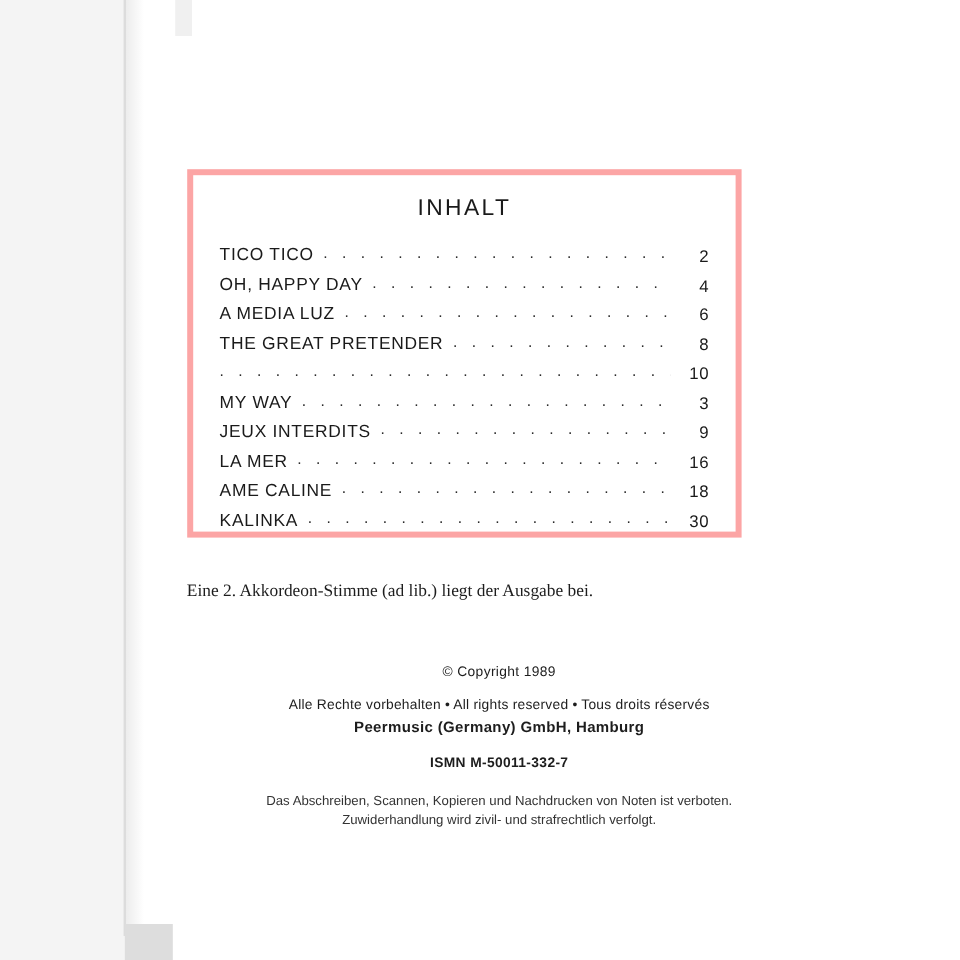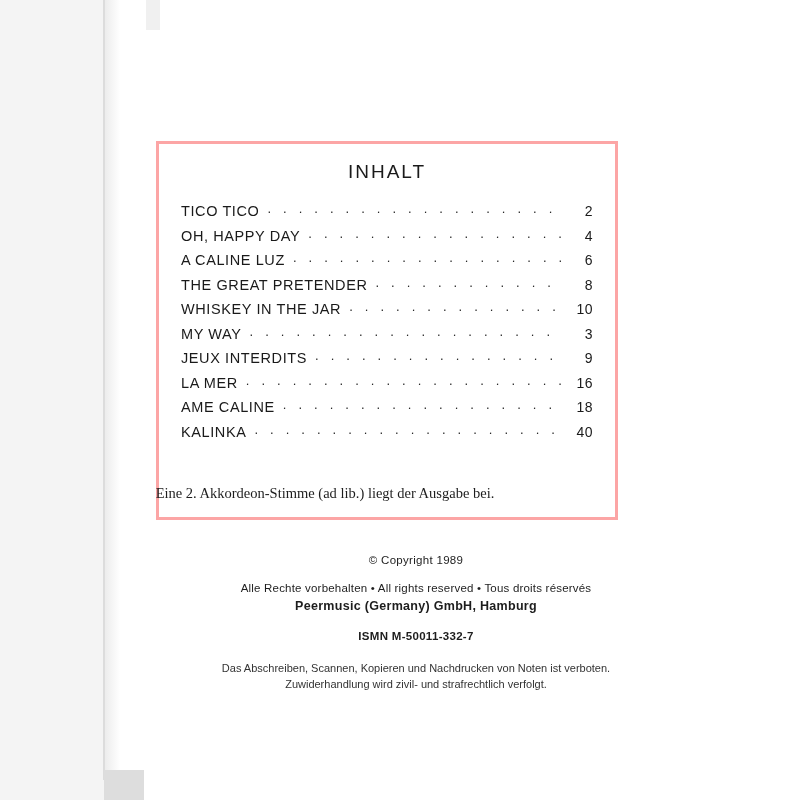--- a/index.html
+++ b/index.html
@@ -65,22 +65,22 @@
     height: 30px;
     background: #f0f0f0;
   }
 
   
   #toc-box {
     position: absolute;
     left: 156px;
     top: 141px;
     width: 462px;
-    height: 379px;
-    border: 3px solid #fca5a5;
+    height: 307px;
+    border: 5px solid #fca5a5;
     background: #ffffff;
     box-sizing: border-box;
   }
   #toc-heading {
     text-align: center;
     font-size: 19px;
     letter-spacing: 2px;
     color: #1a1a1a;
     margin-top: 17px;
     font-family: "Liberation Sans", sans-serif;
@@ -183,31 +183,30 @@
         <span class="toc-title">TICO  TICO</span>
         <span class="toc-leader">. . . . . . . . . . . . . . . . . . . . . . . . . . . . . . . . . . . . . . . . . . . . . . . . . . . . . . . .</span>
         <span class="toc-page">2</span>
       </div>
       <div class="toc-row">
         <span class="toc-title">OH, HAPPY DAY</span>
         <span class="toc-leader">. . . . . . . . . . . . . . . . . . . . . . . . . . . . . . . . . . . . . . . . . . . . . . . . . . . . . . . .</span>
         <span class="toc-page">4</span>
       </div>
       <div class="toc-row">
-        <span class="toc-title">A CALINE LUZ</span>
+        <span class="toc-title">A MEDIA LUZ</span>
         <span class="toc-leader">. . . . . . . . . . . . . . . . . . . . . . . . . . . . . . . . . . . . . . . . . . . . . . . . . . . . . . . .</span>
         <span class="toc-page">6</span>
       </div>
       <div class="toc-row">
         <span class="toc-title">THE GREAT PRETENDER</span>
         <span class="toc-leader">. . . . . . . . . . . . . . . . . . . . . . . . . . . . . . . . . . . . . . . . . . . . . . . . . . . . . . . .</span>
         <span class="toc-page">8</span>
       </div>
       <div class="toc-row">
-        <span class="toc-title">WHISKEY IN THE JAR</span>
         <span class="toc-leader">. . . . . . . . . . . . . . . . . . . . . . . . . . . . . . . . . . . . . . . . . . . . . . . . . . . . . . . .</span>
         <span class="toc-page">10</span>
       </div>
       <div class="toc-row">
         <span class="toc-title">MY WAY</span>
         <span class="toc-leader">. . . . . . . . . . . . . . . . . . . . . . . . . . . . . . . . . . . . . . . . . . . . . . . . . . . . . . . .</span>
         <span class="toc-page">3</span>
       </div>
       <div class="toc-row">
         <span class="toc-title">JEUX INTERDITS</span>
@@ -220,21 +219,21 @@
         <span class="toc-page">16</span>
       </div>
       <div class="toc-row">
         <span class="toc-title">AME CALINE</span>
         <span class="toc-leader">. . . . . . . . . . . . . . . . . . . . . . . . . . . . . . . . . . . . . . . . . . . . . . . . . . . . . . . .</span>
         <span class="toc-page">18</span>
       </div>
       <div class="toc-row">
         <span class="toc-title">KALINKA</span>
         <span class="toc-leader">. . . . . . . . . . . . . . . . . . . . . . . . . . . . . . . . . . . . . . . . . . . . . . . . . . . . . . . .</span>
-        <span class="toc-page">40</span>
+        <span class="toc-page">30</span>
       </div>
     </div>
 </div>
 
 <div id="note-line">Eine 2. Akkordeon-Stimme (ad lib.) liegt der Ausgabe bei.</div>
 
 <div id="copyright-block">
   <div id="copyright-line">© Copyright 1989</div>
   <div id="rights-line">Alle Rechte vorbehalten • All rights reserved • Tous droits réservés</div>
   <div id="publisher-line">Peermusic (Germany) GmbH, Hamburg</div>

